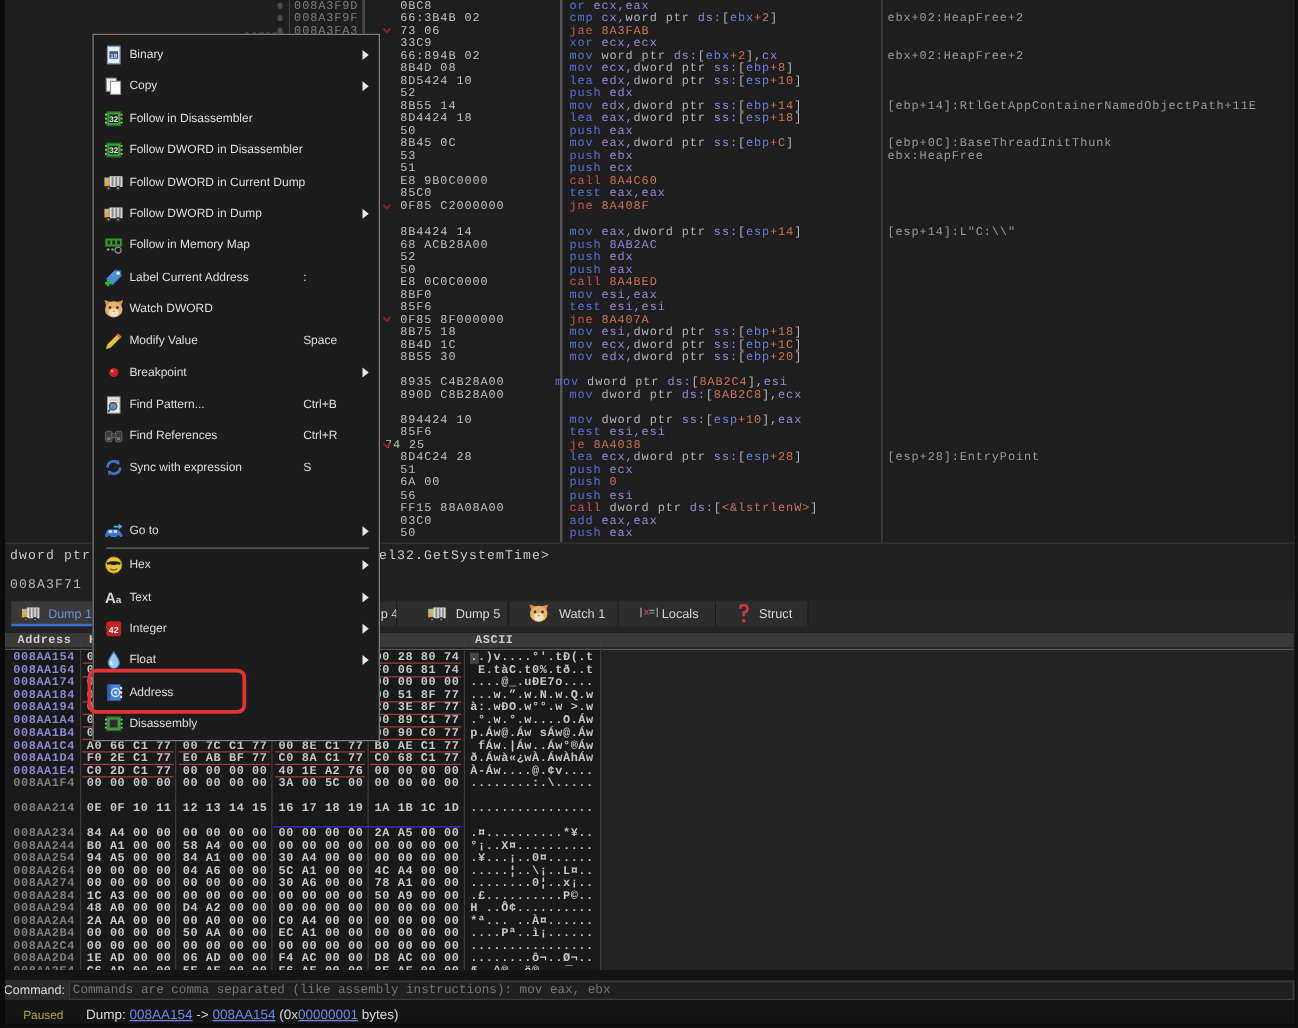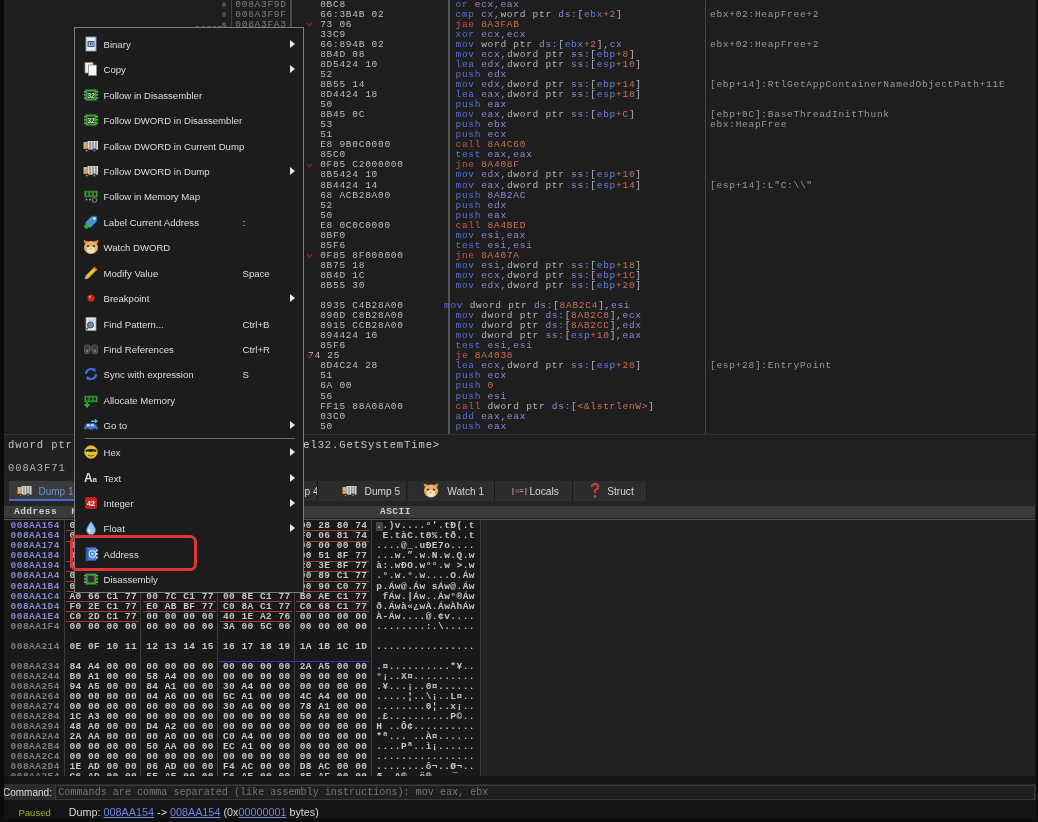--- a/index.html
+++ b/index.html
@@ -64,35 +64,33 @@
     <div class="drow" style="top:70.00px"><span class="byt" style="left:320.2px">52</span><span style="left:455.5px"><span class="b">push</span> <span class="p">edx</span></span></div>
     <div class="drow" style="top:80.05px"><span class="byt" style="left:320.2px">8B55 14</span><span style="left:455.5px"><span class="b">mov</span> <span class="p">edx,</span><span class="g">dword ptr </span><span class="p">ss:</span><span class="g">[</span><span class="bl">ebp</span><span class="n">+14</span><span class="g">]</span></span><span class="cmt" style="left:710px">[ebp+14]:RtlGetAppContainerNamedObjectPath+11E</span></div>
     <div class="drow" style="top:90.09px"><span class="byt" style="left:320.2px">8D4424 18</span><span style="left:455.5px"><span class="b">lea</span> <span class="p">eax,</span><span class="g">dword ptr </span><span class="p">ss:</span><span class="g">[</span><span class="bl">esp</span><span class="n">+18</span><span class="g">]</span></span></div>
     <div class="drow" style="top:100.14px"><span class="byt" style="left:320.2px">50</span><span style="left:455.5px"><span class="b">push</span> <span class="p">eax</span></span></div>
     <div class="drow" style="top:110.19px"><span class="byt" style="left:320.2px">8B45 0C</span><span style="left:455.5px"><span class="b">mov</span> <span class="p">eax,</span><span class="g">dword ptr </span><span class="p">ss:</span><span class="g">[</span><span class="bl">ebp</span><span class="n">+C</span><span class="g">]</span></span><span class="cmt" style="left:710px">[ebp+0C]:BaseThreadInitThunk</span></div>
     <div class="drow" style="top:120.23px"><span class="byt" style="left:320.2px">53</span><span style="left:455.5px"><span class="b">push</span> <span class="p">ebx</span></span><span class="cmt" style="left:710px">ebx:HeapFree</span></div>
     <div class="drow" style="top:130.28px"><span class="byt" style="left:320.2px">51</span><span style="left:455.5px"><span class="b">push</span> <span class="p">ecx</span></span></div>
     <div class="drow" style="top:140.33px"><span class="byt" style="left:320.2px">E8 9B0C0000</span><span style="left:455.5px"><span class="r">call</span> <span class="n">8A4C60</span></span></div>
     <div class="drow" style="top:150.38px"><span class="byt" style="left:320.2px">85C0</span><span style="left:455.5px"><span class="b">test</span> <span class="p">eax,eax</span></span></div>
     <div class="drow" style="top:160.42px"><span class="byt" style="left:320.2px">0F85 C2000000</span><span style="left:455.5px"><span class="r">jne</span> <span class="n">8A408F</span></span></div>
-    <div class="drow" style="top:170.47px"><span class="byt" style="left:320.2px">8B5424 10</span><span style="left:455.5px"><span class="b">mov</span> <span class="p">edx,</span><span class="g">dword ptr </span><span class="p">ss:</span><span class="g">[</span><span class="bl">esp</span><span class="n">+10</span><span class="g">]</span></span></div>
     <div class="drow" style="top:180.52px"><span class="byt" style="left:320.2px">8B4424 14</span><span style="left:455.5px"><span class="b">mov</span> <span class="p">eax,</span><span class="g">dword ptr </span><span class="p">ss:</span><span class="g">[</span><span class="bl">esp</span><span class="n">+14</span><span class="g">]</span></span><span class="cmt" style="left:710px">[esp+14]:L"C:\\"</span></div>
     <div class="drow" style="top:190.56px"><span class="byt" style="left:320.2px">68 ACB28A00</span><span style="left:455.5px"><span class="b">push</span> <span class="p">8AB2AC</span></span></div>
     <div class="drow" style="top:200.61px"><span class="byt" style="left:320.2px">52</span><span style="left:455.5px"><span class="b">push</span> <span class="p">edx</span></span></div>
     <div class="drow" style="top:210.66px"><span class="byt" style="left:320.2px">50</span><span style="left:455.5px"><span class="b">push</span> <span class="p">eax</span></span></div>
     <div class="drow" style="top:220.70px"><span class="byt" style="left:320.2px">E8 0C0C0000</span><span style="left:455.5px"><span class="r">call</span> <span class="n">8A4BED</span></span></div>
     <div class="drow" style="top:230.75px"><span class="byt" style="left:320.2px">8BF0</span><span style="left:455.5px"><span class="b">mov</span> <span class="p">esi,eax</span></span></div>
     <div class="drow" style="top:240.80px"><span class="byt" style="left:320.2px">85F6</span><span style="left:455.5px"><span class="b">test</span> <span class="p">esi,esi</span></span></div>
     <div class="drow" style="top:250.84px"><span class="byt" style="left:320.2px">0F85 8F000000</span><span style="left:455.5px"><span class="r">jne</span> <span class="n">8A407A</span></span></div>
     <div class="drow" style="top:260.89px"><span class="byt" style="left:320.2px">8B75 18</span><span style="left:455.5px"><span class="b">mov</span> <span class="p">esi,</span><span class="g">dword ptr </span><span class="p">ss:</span><span class="g">[</span><span class="bl">ebp</span><span class="n">+18</span><span class="g">]</span></span></div>
     <div class="drow" style="top:270.94px"><span class="byt" style="left:320.2px">8B4D 1C</span><span style="left:455.5px"><span class="b">mov</span> <span class="p">ecx,</span><span class="g">dword ptr </span><span class="p">ss:</span><span class="g">[</span><span class="bl">ebp</span><span class="n">+1C</span><span class="g">]</span></span></div>
     <div class="drow" style="top:280.99px"><span class="byt" style="left:320.2px">8B55 30</span><span style="left:455.5px"><span class="b">mov</span> <span class="p">edx,</span><span class="g">dword ptr </span><span class="p">ss:</span><span class="g">[</span><span class="bl">ebp</span><span class="n">+20</span><span class="g">]</span></span></div>
     <div class="drow" style="top:301.08px"><span class="byt" style="left:320.2px">8935 C4B28A00</span><span style="left:444px"><span class="b">mov</span> <span class="g">dword ptr </span><span class="p">ds:</span><span class="g">[</span><span class="n">8AB2C4</span><span class="g">],</span><span class="p">esi</span></span></div>
     <div class="drow" style="top:311.13px"><span class="byt" style="left:320.2px">890D C8B28A00</span><span style="left:455.5px"><span class="b">mov</span> <span class="g">dword ptr </span><span class="p">ds:</span><span class="g">[</span><span class="n">8AB2C8</span><span class="g">],</span><span class="p">ecx</span></span></div>
-    <div class="drow" style="top:321.17px"><span class="byt" style="left:320.2px">8915 CCB28A00</span><span style="left:455.5px"><span class="b">mov</span> <span class="g">dword ptr </span><span class="p">ds:</span><span class="g">[</span><span class="n">8AB2CC</span><span class="g">],</span><span class="p">edx</span></span></div>
     <div class="drow" style="top:331.22px"><span class="byt" style="left:320.2px">894424 10</span><span style="left:455.5px"><span class="b">mov</span> <span class="g">dword ptr </span><span class="p">ss:</span><span class="g">[</span><span class="bl">esp</span><span class="n">+10</span><span class="g">],</span><span class="p">eax</span></span></div>
     <div class="drow" style="top:341.27px"><span class="byt" style="left:320.2px">85F6</span><span style="left:455.5px"><span class="b">test</span> <span class="p">esi,esi</span></span></div>
     <div class="drow" style="top:351.32px"><span class="byt" style="left:308px">74 25</span><span style="left:455.5px"><span class="r">je</span> <span class="n">8A4038</span></span></div>
     <div class="drow" style="top:361.36px"><span class="byt" style="left:320.2px">8D4C24 28</span><span style="left:455.5px"><span class="b">lea</span> <span class="p">ecx,</span><span class="g">dword ptr </span><span class="p">ss:</span><span class="g">[</span><span class="bl">esp</span><span class="n">+28</span><span class="g">]</span></span><span class="cmt" style="left:710px">[esp+28]:EntryPoint</span></div>
     <div class="drow" style="top:371.41px"><span class="byt" style="left:320.2px">51</span><span style="left:455.5px"><span class="b">push</span> <span class="p">ecx</span></span></div>
     <div class="drow" style="top:381.46px"><span class="byt" style="left:320.2px">6A 00</span><span style="left:455.5px"><span class="b">push</span> <span class="n">0</span></span></div>
     <div class="drow" style="top:391.50px"><span class="byt" style="left:320.2px">56</span><span style="left:455.5px"><span class="b">push</span> <span class="p">esi</span></span></div>
     <div class="drow" style="top:401.55px"><span class="byt" style="left:320.2px">FF15 88A08A00</span><span style="left:455.5px"><span class="r">call</span> <span class="g">dword ptr </span><span class="p">ds:</span><span class="g">[</span><span class="n">&lt;&amp;lstrlenW&gt;</span><span class="g">]</span></span></div>
     <div class="drow" style="top:411.60px"><span class="byt" style="left:320.2px">03C0</span><span style="left:455.5px"><span class="b">add</span> <span class="p">eax,eax</span></span></div>
     <div class="drow" style="top:421.64px"><span class="byt" style="left:320.2px">50</span><span style="left:455.5px"><span class="b">push</span> <span class="p">eax</span></span></div>
@@ -451,35 +449,20 @@
           <rect x="1.5" y="4" width="5.2" height="8.5" rx="1.5"></rect>
           <rect x="9.3" y="4" width="5.2" height="8.5" rx="1.5"></rect>
           <rect x="6.2" y="6" width="3.6" height="3"></rect>
         </g>
         <circle cx="4.1" cy="10" r="1.4" fill="#777"></circle>
         <circle cx="11.9" cy="10" r="1.4" fill="#777"></circle>
       </svg>
       <span class="lbl">Find References</span>
       <span class="sc">Ctrl+R</span>
     </div>
-    <div class="mi" style="top:358.92px">
-      <svg class="ic" width="16" height="16" viewBox="0 0 16 16">
-        <rect x="1.5" y="4" width="13" height="6" fill="#3f9c3f" stroke="#1d6b1d" stroke-width="0.8"></rect>
-        <g fill="#173317">
-          <rect x="3" y="5.4" width="2.4" height="3.2"></rect>
-          <rect x="6.8" y="5.4" width="2.4" height="3.2"></rect>
-          <rect x="10.6" y="5.4" width="2.4" height="3.2"></rect>
-        </g>
-        <g stroke="#2db52d" stroke-width="2">
-          <line x1="4" y1="10.5" x2="4" y2="15.5"></line>
-          <line x1="1.5" y1="13" x2="6.5" y2="13"></line>
-        </g>
-      </svg>
-      <span class="lbl">Allocate Memory</span>
-    </div>
     <div class="mi" style="top:384.35px">
       <svg class="ic" width="16" height="16" viewBox="0 0 16 16">
         <path d="M1.5,11 L2.5,8 Q3,6.5 5,6.5 L10,6.5 Q12,6.5 13,8.2 L14.5,11 Z" fill="#4a82d8" stroke="#2a5aa8" stroke-width="0.7"></path>
         <rect x="1" y="10" width="14" height="2.6" rx="1" fill="#3a72c8"></rect>
         <rect x="4" y="7.2" width="2.6" height="2" fill="#cfe8ff"></rect>
         <rect x="8" y="7.2" width="2.6" height="2" fill="#cfe8ff"></rect>
         <circle cx="4.4" cy="12.8" r="1.5" fill="#222"></circle>
         <circle cx="11.6" cy="12.8" r="1.5" fill="#222"></circle>
         <path d="M8,3.5 L12,3.5 L12,1.8 L15,4.2 L12,6.5 L12,5 L8,5 Z" fill="#58b0e8"></path>
       </svg>

